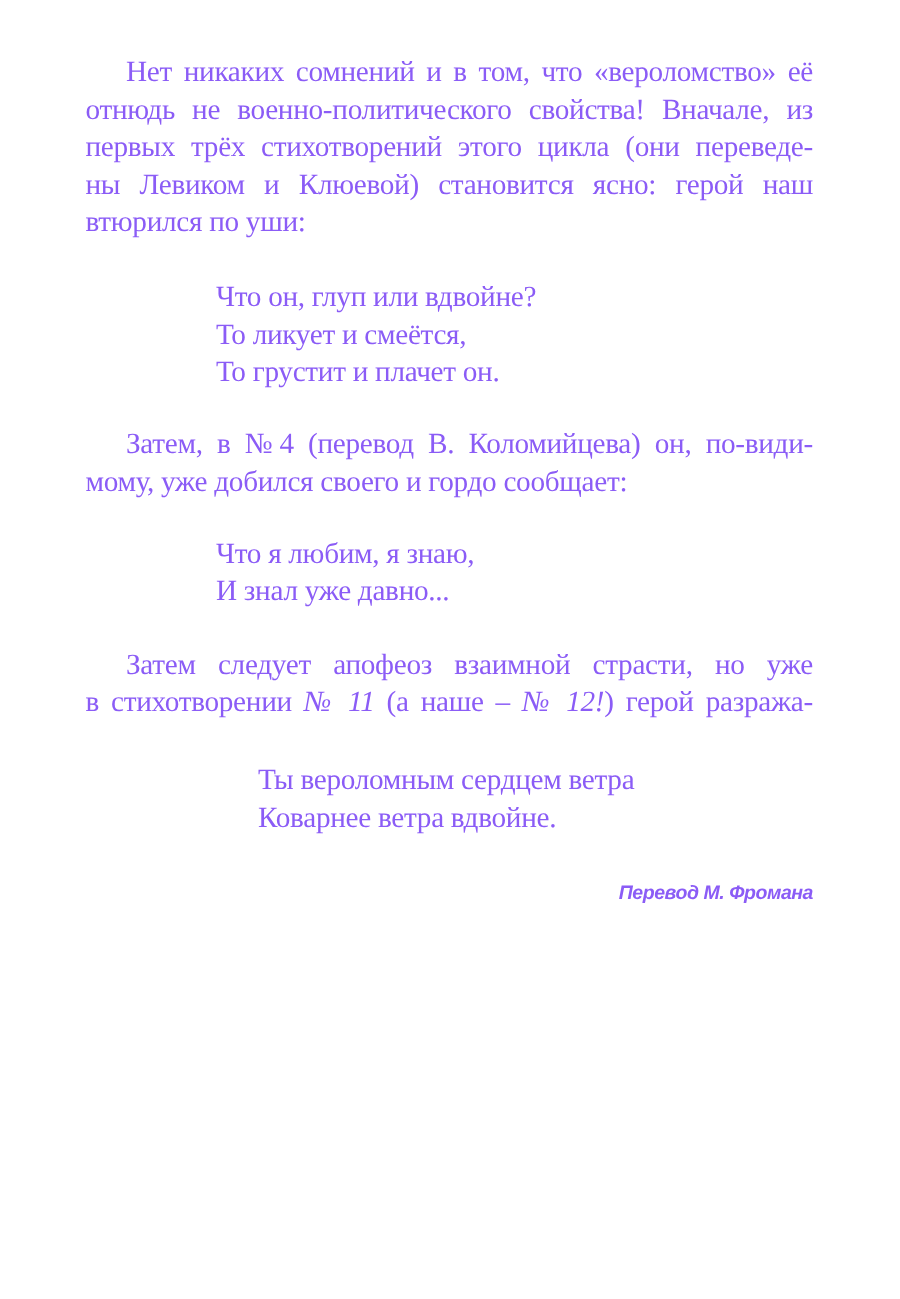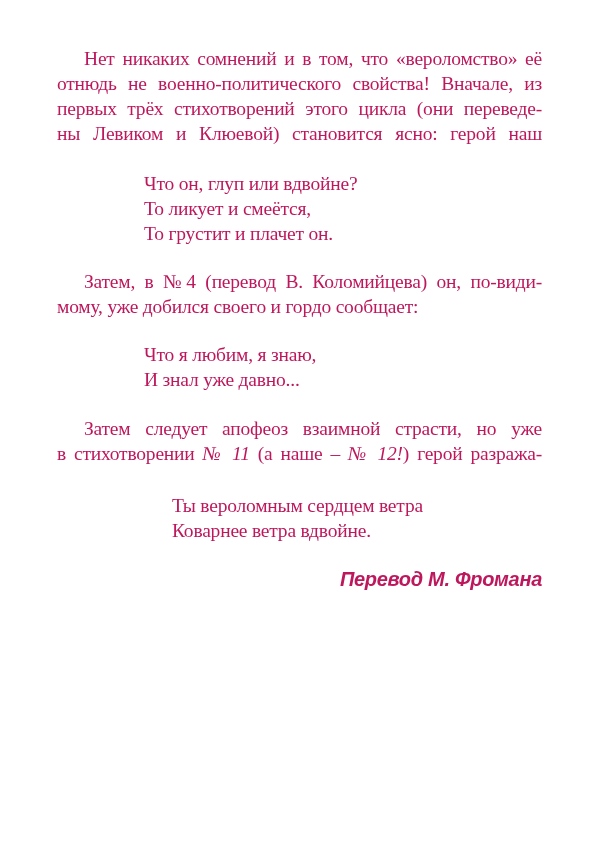--- a/index.html
+++ b/index.html
@@ -1,41 +1,42 @@
 <!DOCTYPE html>
 <html><head>
 <meta charset="utf-8">
 <style>
   html, body { margin:0; padding:0; background:#ffffff; }
   body { width:600px; height:866px; position:relative; overflow:hidden; }
-  .page { position:absolute; left:57px; top:46px; width:485px; color:#be185d; font-family:"Liberation Serif", serif; font-size:19.5px; line-height:25px; letter-spacing:-0.2px; }
+  .page { position:absolute; left:57px; top:36px; width:485px; color:#8b5cf6; font-family:"Liberation Serif", serif; font-size:19.5px; line-height:25px; letter-spacing:-0.2px; }
   .para { text-align:justify; text-align-last:auto; margin:0; hyphens:manual; }
   .para .line { display:block; text-align:justify; text-align-last:justify; white-space:nowrap; }
   .para .line.last { text-align-last:left; }
   .para .line.first { text-indent:27px; }
   .verse { margin:0; }
   .verse .vline { display:block; white-space:nowrap; }
   .v1 { margin-top:25px; padding-left:87px; }
   .p2 { margin-top:23px; }
   .v2 { margin-top:23px; padding-left:87px; }
   .p3 { margin-top:24px; }
   .v3 { margin-top:27px; padding-left:115px; }
-  .attrib { margin-top:24px; text-align:right; font-family:"Liberation Sans", sans-serif; font-style:italic; font-weight:bold; font-size:20px; letter-spacing:-0.3px; }
+  .attrib { margin-top:24px; text-align:right; font-family:"Liberation Sans", sans-serif; font-style:italic; font-weight:bold; font-size:13px; letter-spacing:-0.3px; }
   .it { font-style:italic; }
 </style>
 </head>
 <body>
 
 <div class="page">
 
   <div class="para p1">
     <span class="line first">Нет никаких сомнений и в том, что «вероломство» её</span>
     <span class="line">отнюдь не военно-политического свойства! Вначале, из</span>
     <span class="line">первых трёх стихотворений этого цикла (они переведе-</span>
     <span class="line">ны Левиком и Клюевой) становится ясно: герой наш</span>
+    <span class="line last">втюрился по уши:</span>
   </div>
 
   <div class="verse v1">
     <span class="vline">Что он, глуп или вдвойне?</span>
     <span class="vline">То ликует и смеётся,</span>
     <span class="vline">То грустит и плачет он.</span>
   </div>
 
   <div class="para p2">
     <span class="line first">Затем, в №4 (перевод В. Коломийцева) он, по-види-</span>

